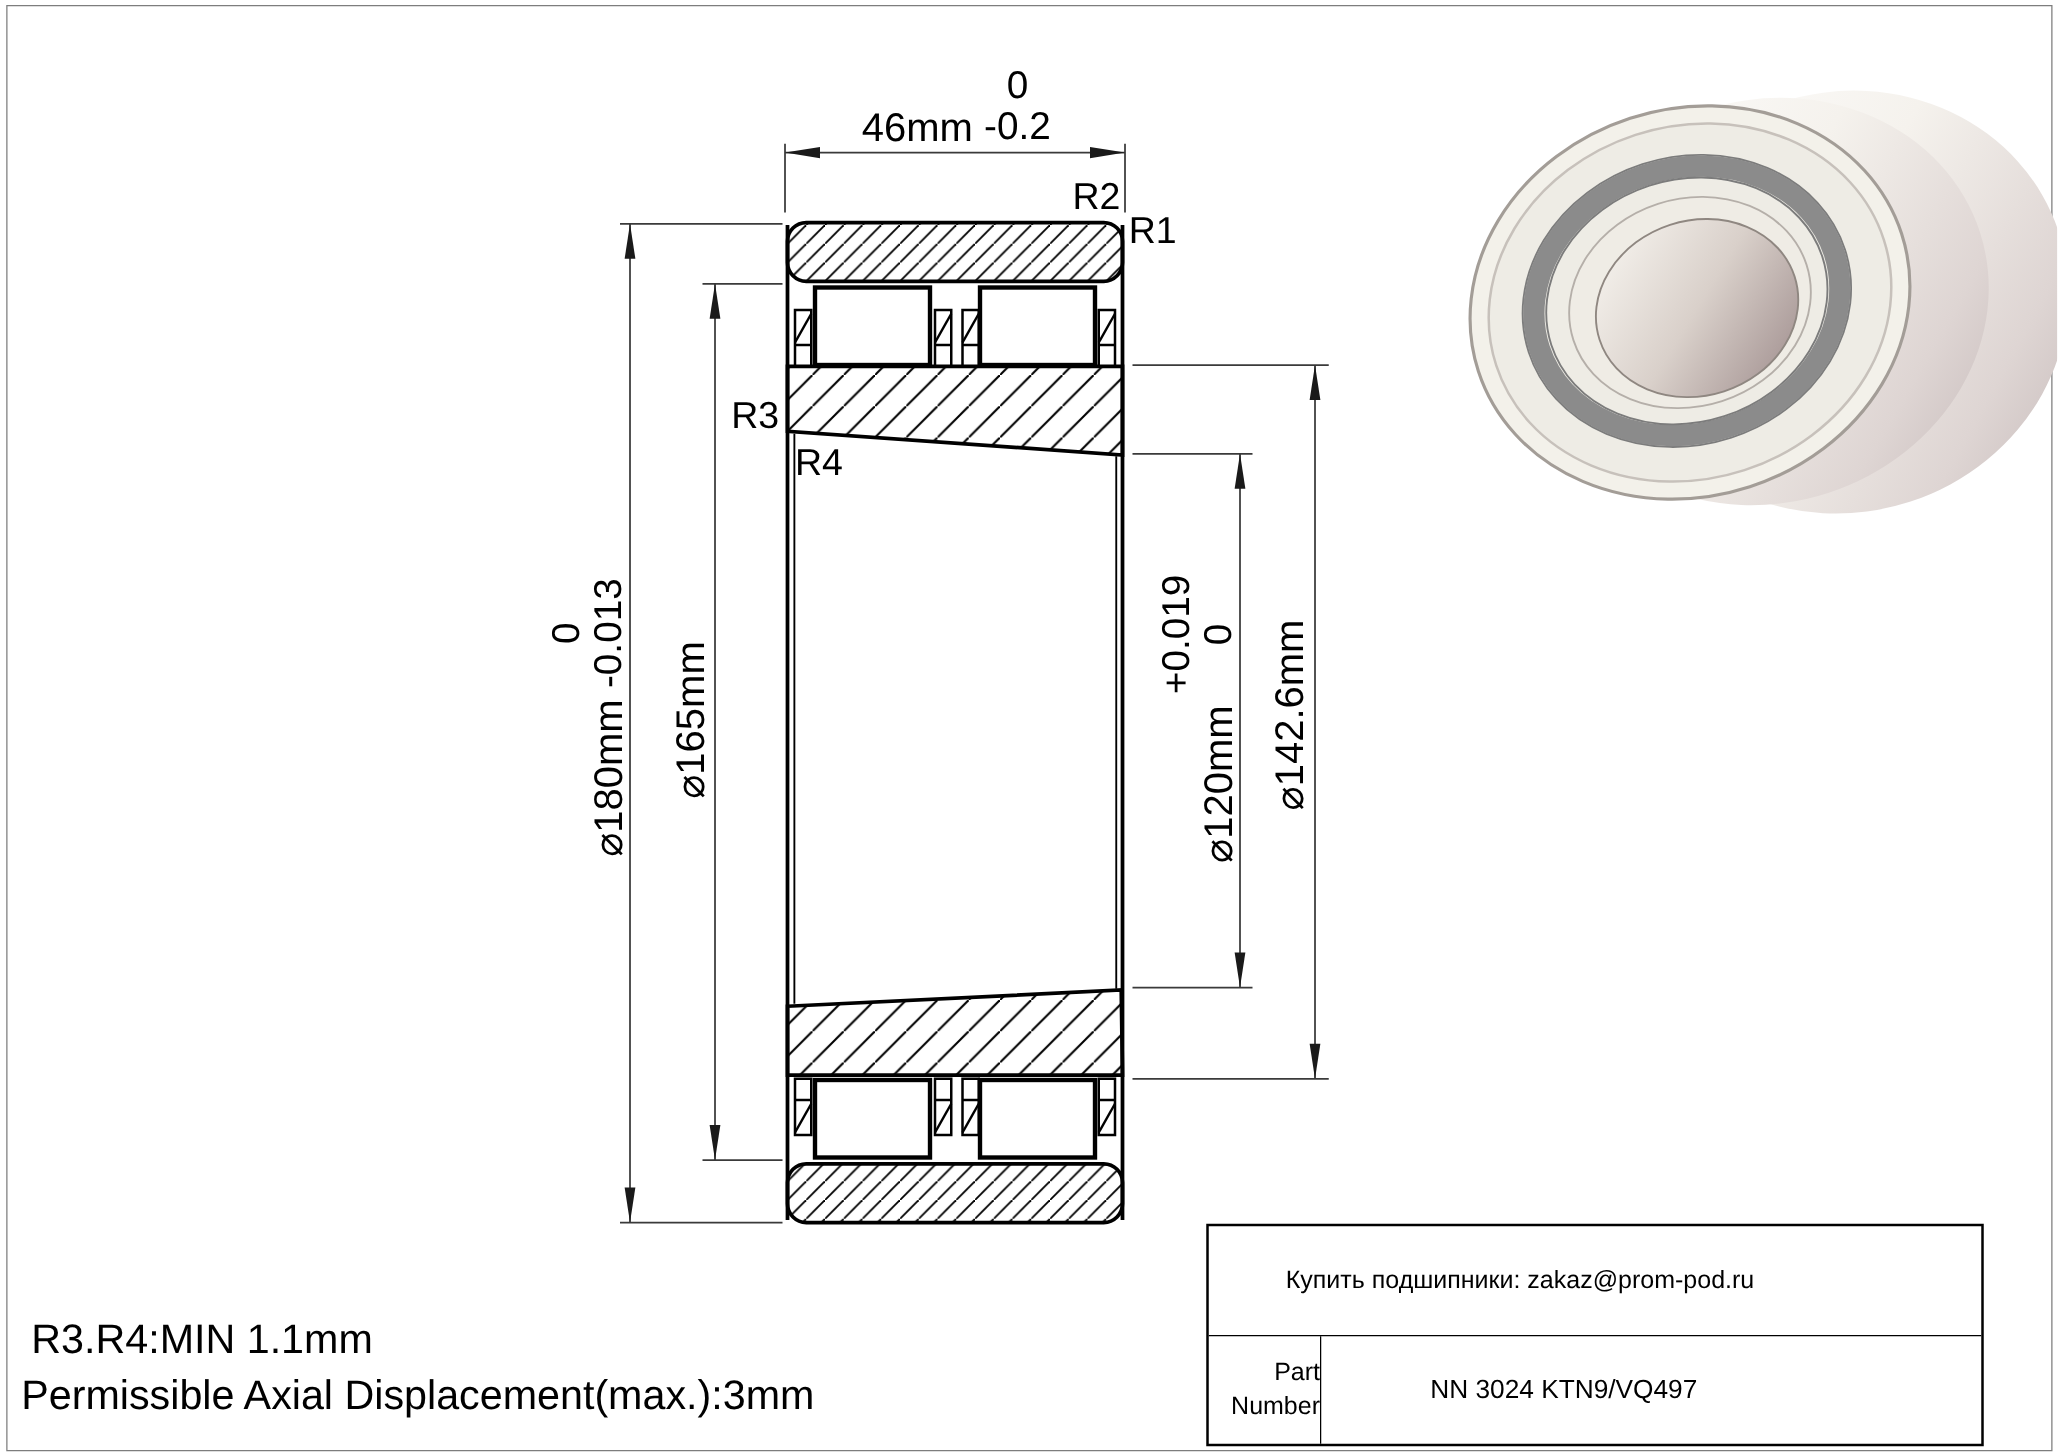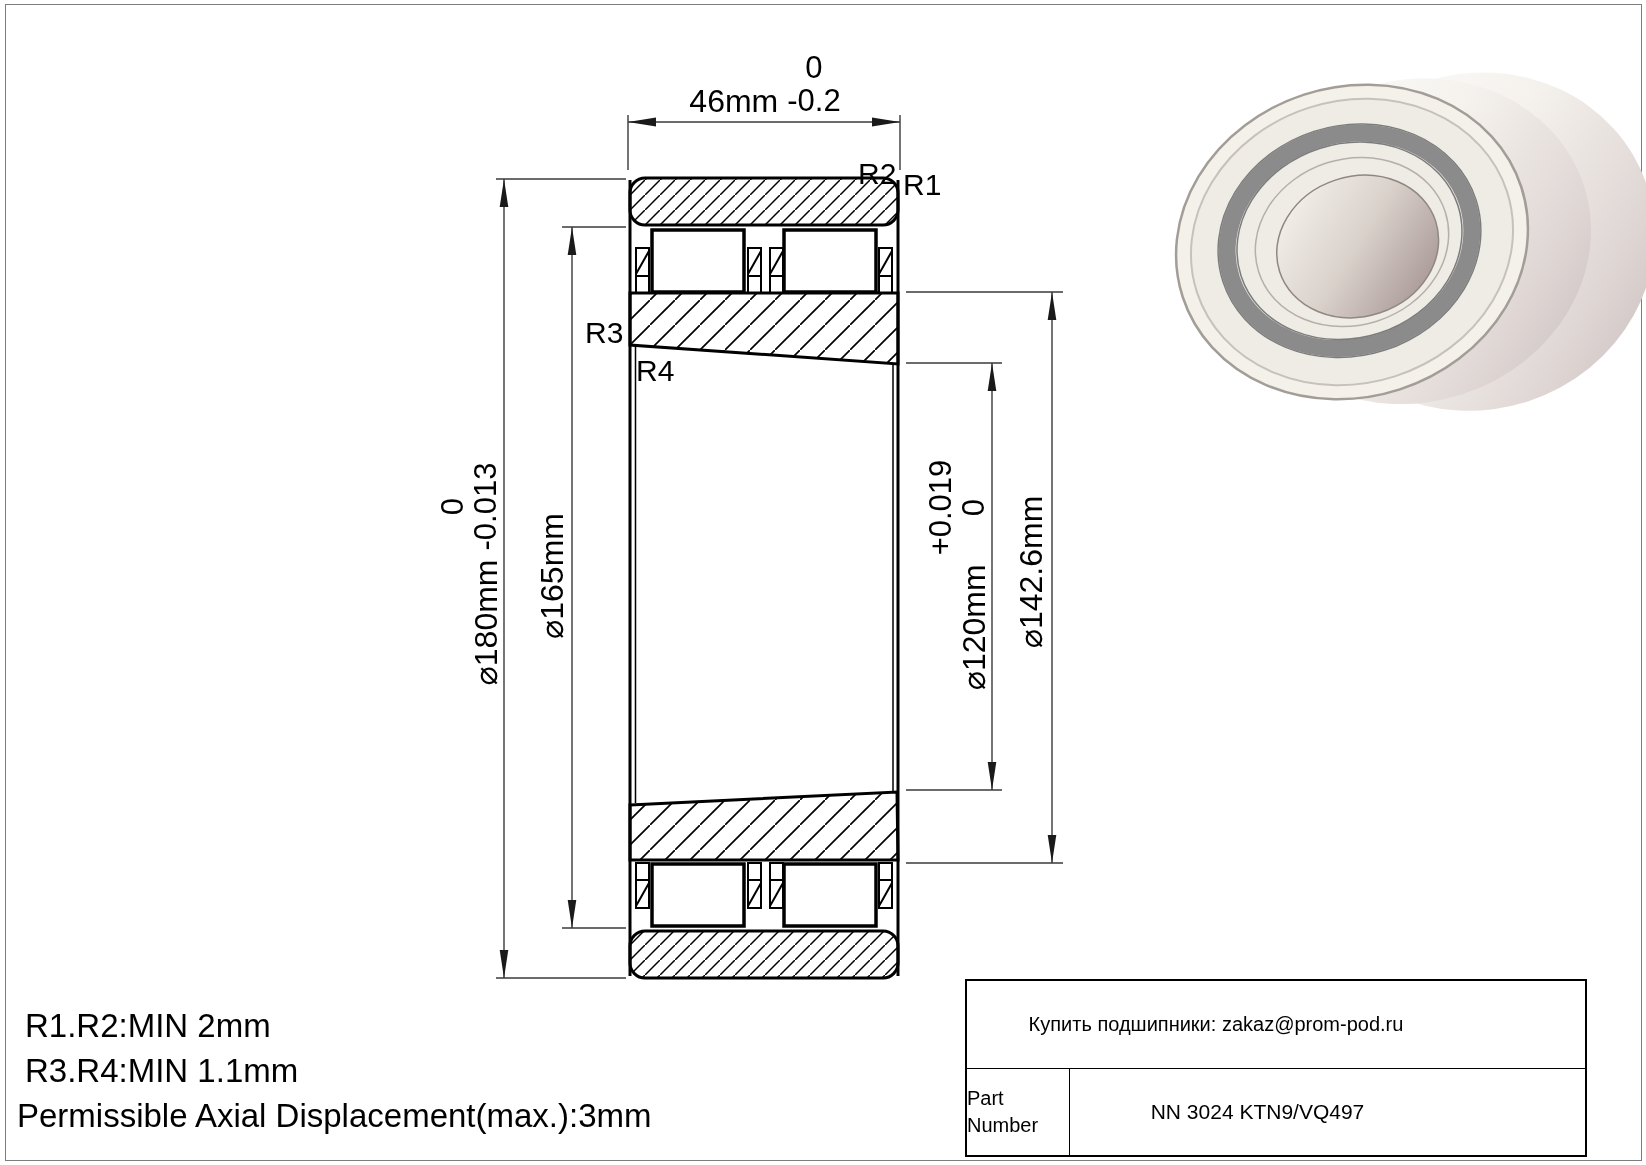--- a/index.html
+++ b/index.html
@@ -14,22 +14,22 @@
   .center-anchor{transform:translate(-50%,-50%);}
   .rot{transform:translate(-50%,-50%) rotate(-90deg);}
   .rlabel{font-size:30px;}
   .notes-line{font-size:33px;line-height:45px;}
   
   #titleblock{position:absolute;left:965px;top:979px;width:622px;height:178px;
               border:2px solid #000;box-sizing:border-box;display:flex;flex-direction:column;}
   #tb-row1{flex:1;border-bottom:1.5px solid #000;display:flex;align-items:center;justify-content:center;
            font-size:20px;padding-right:120px;box-sizing:border-box;}
   #tb-row2{flex:1;display:flex;}
-  #tb-partlabel{width:103px;border-right:1.5px solid #000;display:flex;align-items:center;justify-content:center;
-                text-align:left;font-size:20px;line-height:1.35;white-space:normal;box-sizing:border-box;}
+  #tb-partlabel{width:90px;border-right:1.5px solid #000;display:flex;align-items:center;justify-content:center;
+                text-align:right;font-size:20px;line-height:1.35;white-space:normal;box-sizing:border-box;}
   #tb-partinfo{flex:1;display:flex;align-items:center;justify-content:center;
                gap:8px;padding-right:140px;box-sizing:border-box;}
   #tb-partnumber{font-size:21px;}
   #tb-partdesc{font-size:19px;}
 </style>
 </head>
 <body>
 
 <div id="page">
   <div id="frame"></div>
@@ -178,26 +178,25 @@
     <span class="tol">
       <span>+0.019</span>
       <span>0</span>
     </span>
   </div>
 
   <div class="txt rot dimrow" style="left:1031px;top:572px;">
     <span>⌀142.6mm</span>
   </div>
 
-  <div class="txt rlabel" style="left:858px;top:141px;margin-top:16px;">R2</div>
+  <div class="txt rlabel" style="left:858px;top:141px;">R2</div>
   <div class="txt rlabel" style="left:903px;top:168px;">R1</div>
   <div class="txt rlabel" style="left:585px;top:316px;text-align:right;">R3</div>
   <div class="txt rlabel" style="left:636px;top:354px;">R4</div>
 
-  <div class="txt notes-line" style="left:25px;top:1003px;">R1.R2:MIN 2mm</div>
   <div class="txt notes-line" style="left:25px;top:1048px;">R3.R4:MIN 1.1mm</div>
   <div class="txt notes-line" style="left:17px;top:1093px;">Permissible Axial Displacement(max.):3mm</div>
 
   <div id="titleblock">
     <div id="tb-row1">Купить подшипники: zakaz@prom-pod.ru</div>
     <div id="tb-row2">
       <div id="tb-partlabel">Part Number</div>
       <div id="tb-partinfo">
         <div id="tb-partnumber">NN 3024 KTN9/VQ497</div>
       </div>

